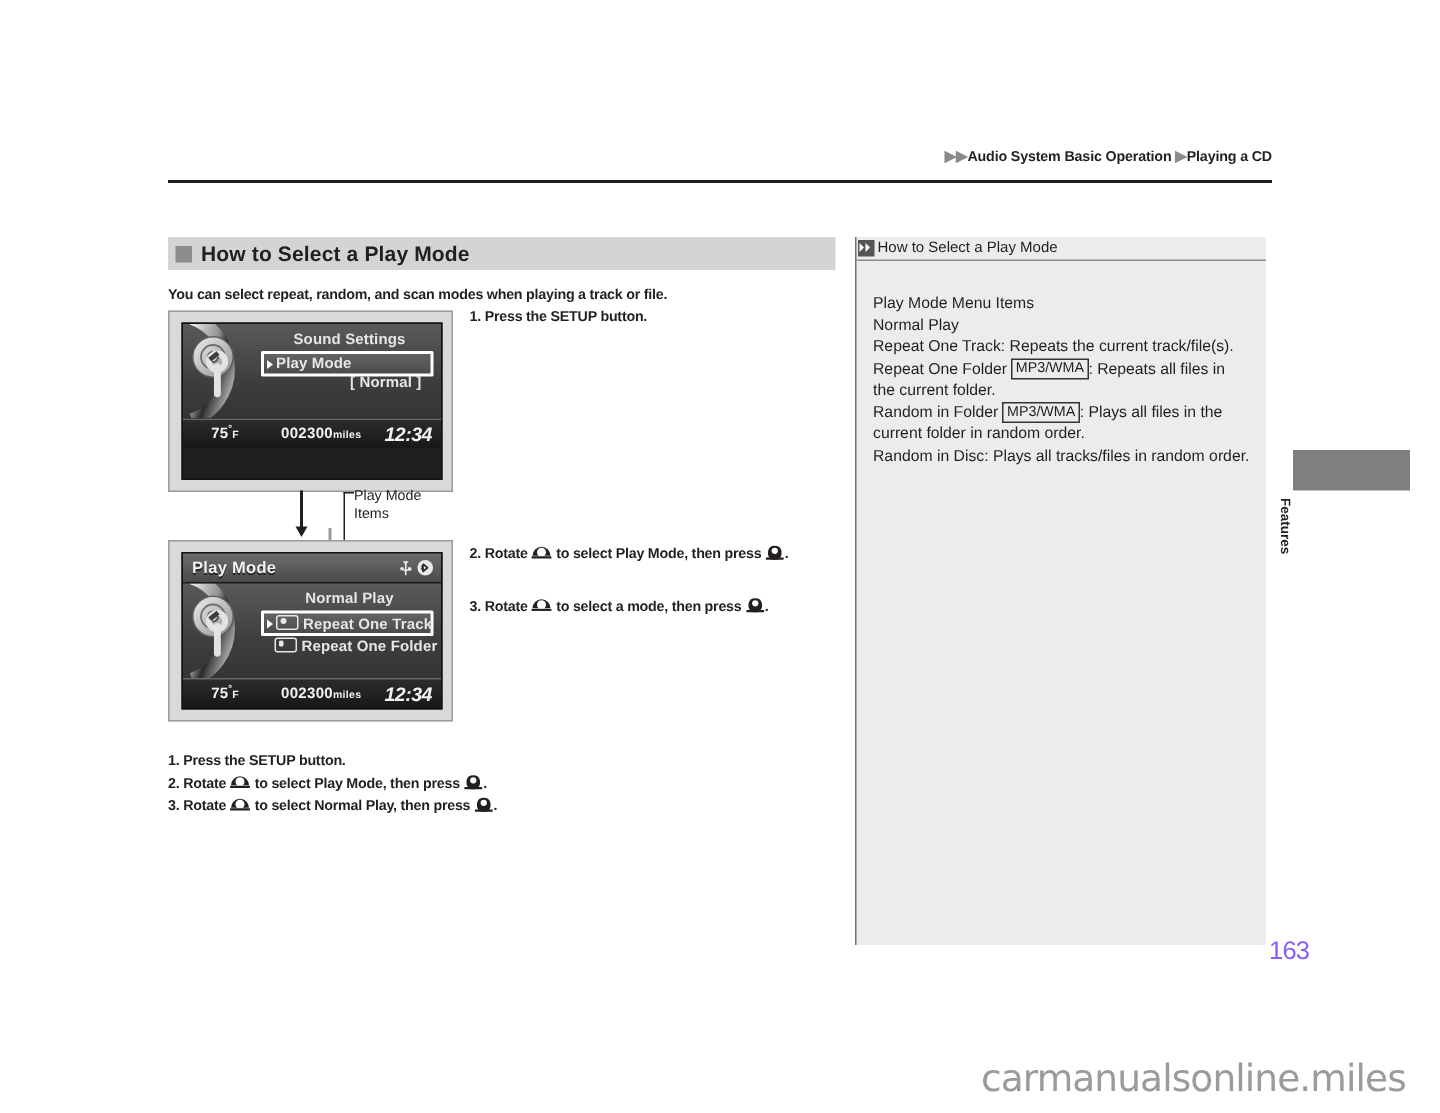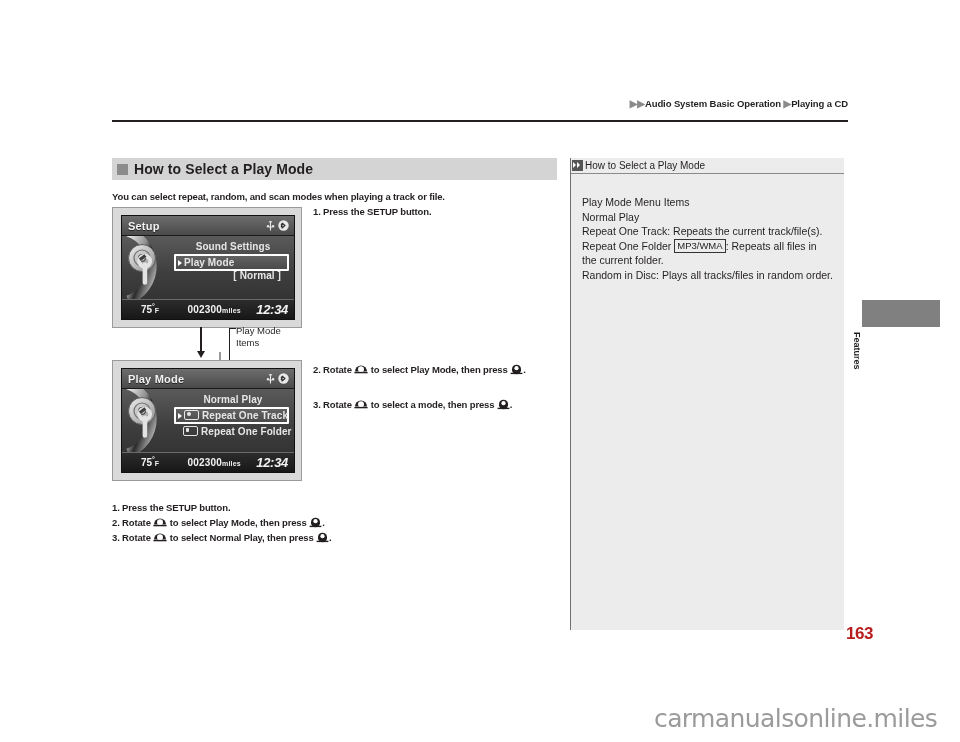--- a/index.html
+++ b/index.html
@@ -448,22 +448,22 @@
     transform-origin: left top;
     white-space: nowrap;
   }
 
   
   #pagenum {
     position: absolute;
     left: 846px;
     top: 624px;
     font-size: 17px;
-    font-weight: bold;
-    color: #b91c1c;
+    font-weight: normal;
+    color: #8b5cf6;
     letter-spacing: -0.5px;
   }
 
   
   #watermark {
     position: absolute;
     left: 654px;
     top: 704px;
     font-size: 25px;
     color: #9b9b9b;
@@ -485,36 +485,20 @@
   <div id="leftcol">
     <div class="sec-head">
       <span class="sq"></span>
       <span class="txt">How to Select a Play Mode</span>
     </div>
     <div class="intro">You can select repeat, random, and scan modes when playing a track or file.</div>
   </div>
 
   <div class="shot-wrap" id="shot1">
     <div class="dev">
-      <div class="dev-title">
-        <span class="t">Setup</span>
-        <span class="icons">
-          <svg class="ico-usb" viewBox="0 0 9 12">
-            <path d="M4.5 1.2 L4.5 10.5" stroke="#e9e9e9" stroke-width="1.1" fill="none"></path>
-            <path d="M2.6 1.2 L6.4 1.2 L4.5 3.6 Z" fill="#e9e9e9"></path>
-            <circle cx="2" cy="6.2" r="1.2" fill="#e9e9e9"></circle>
-            <rect x="6" y="5.2" width="2.2" height="2.2" fill="#e9e9e9"></rect>
-            <path d="M2 6.2 L4.5 7.6 M7.1 6.2 L4.5 7.6" stroke="#e9e9e9" stroke-width="1" fill="none"></path>
-          </svg>
-          <svg class="ico-bt" viewBox="0 0 11 11">
-            <circle cx="5.5" cy="5.5" r="5.2" fill="#e9e9e9"></circle>
-            <path d="M4 3 L7 5.5 L4 8 L4 3 M4 5.5 L2.9 4.4 M4 5.5 L2.9 6.6" stroke="#2b2b2b" stroke-width="1.1" fill="none" stroke-linejoin="round"></path>
-          </svg>
-        </span>
-      </div>
       <div class="dev-body">
         <svg class="disc-art" viewBox="0 0 58 63">
           <defs>
             <linearGradient id="gArc" x1="0" y1="0" x2="1" y2="1">
               <stop offset="0" stop-color="#f4f4f4"></stop>
                 <stop offset="0.45" stop-color="#8d8d8d"></stop>
               <stop offset="0.6" stop-color="#2a2a2a"></stop>
                 <stop offset="1" stop-color="#d8d8d8"></stop>
             </linearGradient>
             <linearGradient id="gDisc" x1="0" y1="0" x2="1" y2="1">
@@ -684,20 +668,24 @@
     </div>
     <div class="ip-body">
       <div class="gap"></div>
       <p>Play Mode Menu Items</p>
       <p>Normal Play</p>
       <p>Repeat One Track: Repeats the current track/file(s).</p>
       <p>
         <span>Repeat One Folder</span>
         <span class="tagbox">MP3/WMA</span><span>: Repeats all files in the current folder.</span>
       </p>
+      <p>
+        <span>Random in Folder</span>
+        <span class="tagbox">MP3/WMA</span><span>: Plays all files in the current folder in random order.</span>
+      </p>
       <p>Random in Disc: Plays all tracks/files in random order.</p>
     </div>
   </div>
 
   <div id="thumbtab"></div>
   <div id="thumbtab-label">Features</div>
 
   <div id="pagenum">163</div>
 
   <div id="watermark">carmanualsonline.miles</div>

